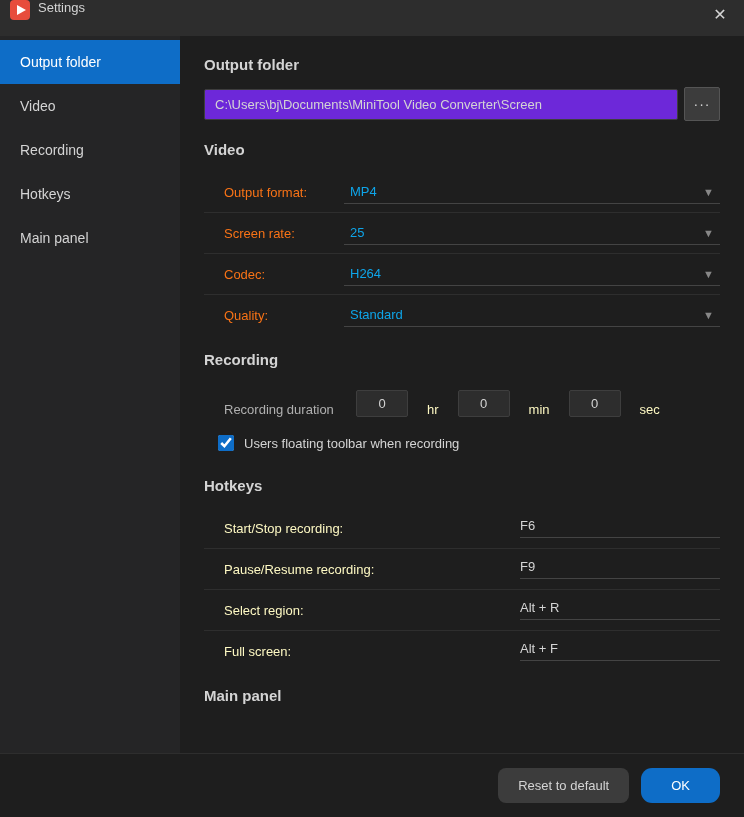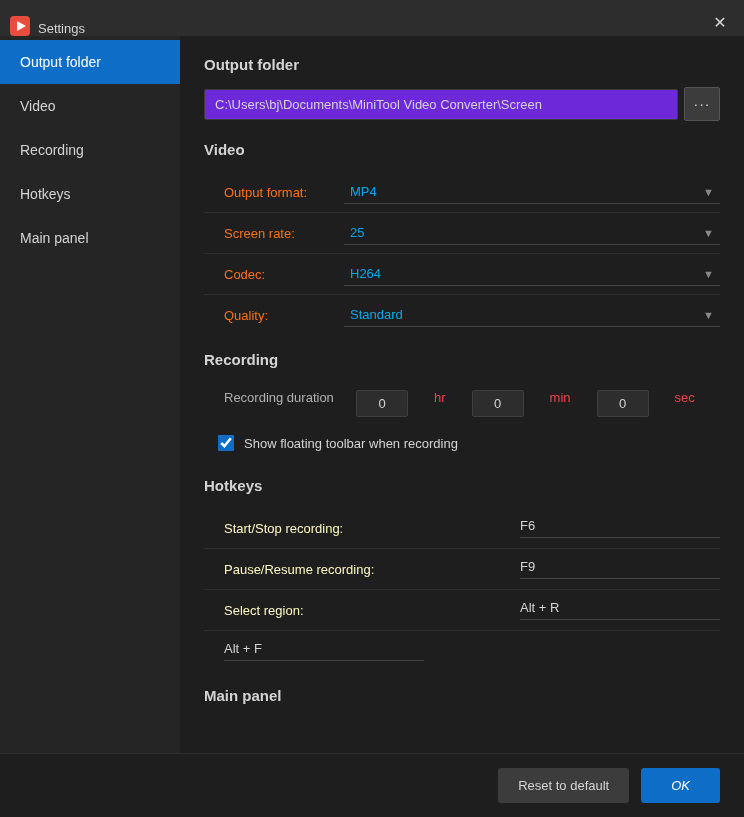--- a/index.html
+++ b/index.html
@@ -10,21 +10,21 @@
       width: 744px;
       height: 817px;
       display: flex;
       flex-direction: column;
       overflow: hidden;
     }
 
     
     .title-bar {
       display: flex;
-      align-items: flex-end;
+      align-items: flex-start;
       background: #2d2d2d;
       height: 36px;
       padding: 0 10px;
       flex-shrink: 0;
     }
     .title-bar-logo {
       width: 20px;
       height: 20px;
       margin-right: 8px;
       flex-shrink: 0;
@@ -165,21 +165,21 @@
       font-size: 11px;
       color: #888;
     }
 
     
     .recording-section {
       margin-bottom: 16px;
     }
     .duration-row {
       display: flex;
-      align-items: flex-start;
+      align-items: flex-end;
       padding: 8px 0 8px 20px;
       gap: 6px;
     }
     .duration-label {
       font-size: 13px;
       color: #b0b0b0;
       margin-right: 6px;
       min-width: 120px;
     }
     .duration-input {
@@ -188,22 +188,22 @@
       border: 1px solid #3e3e3e;
       color: #d4d4d4;
       padding: 5px 8px;
       font-size: 13px;
       text-align: center;
       outline: none;
       border-radius: 2px;
     }
     .duration-unit {
       font-size: 13px;
-      color: #ef4444;
-      margin: 0 20px;
+      color: #fef9c3;
+      margin: 0 13px;
     }
 
     .toolbar-checkbox-row {
       display: flex;
       align-items: center;
       padding: 10px 0 10px 14px;
       gap: 10px;
     }
     .toolbar-checkbox-row input[type=checkbox] {
       width: 16px;
@@ -259,31 +259,30 @@
       border-top: 1px solid #2e2e2e;
       flex-shrink: 0;
     }
     .btn-reset {
       background: #3c3c3c;
       border: none;
       color: #d4d4d4;
       padding: 10px 20px;
       font-size: 13px;
       cursor: pointer;
-      border-radius: 3px;
+      border-radius: 8px;
     }
     .btn-ok {
       background: #0e6dc7;
       border: none;
       color: #fff;
       padding: 10px 30px;
       font-size: 13px;
       cursor: pointer;
-      border-radius: 3px;
-      font-style: italic;
+      border-radius: 11px;
     }
 
     .field-row:last-child { border-bottom: none; }
     .hotkey-row:last-child { border-bottom: none; }
   </style>
 </head>
 <body>
 
 <div class="title-bar">
   <svg class="title-bar-logo" viewBox="0 0 20 20" xmlns="http://www.w3.org/2000/svg">
@@ -388,40 +387,41 @@
         <input class="duration-input" type="text" value="0" style="">
         <span class="duration-unit">hr</span>
         <input class="duration-input" type="text" value="0" style="">
         <span class="duration-unit">min</span>
         <input class="duration-input" type="text" value="0" style="">
         <span class="duration-unit">sec</span>
       </div>
 
       <div class="toolbar-checkbox-row">
         <input type="checkbox" checked="" style="">
-        <span class="toolbar-checkbox-label">Show floating toolbar when recording</span>
+        <span class="toolbar-checkbox-label">Users floating toolbar when recording</span>
       </div>
     </div>
 
     <div class="hotkeys-section">
       <div class="section-title">Hotkeys</div>
 
       <div class="hotkey-row">
         <span class="hotkey-label">Start/Stop recording:</span>
         <span class="hotkey-value">F6</span>
       </div>
       <div class="hotkey-row">
         <span class="hotkey-label">Pause/Resume recording:</span>
         <span class="hotkey-value">F9</span>
       </div>
       <div class="hotkey-row">
         <span class="hotkey-label">Select region:</span>
         <span class="hotkey-value">Alt + R</span>
       </div>
       <div class="hotkey-row">
+        <span class="hotkey-label">Full screen:</span>
         <span class="hotkey-value">Alt + F</span>
       </div>
     </div>
 
     <div class="main-panel-preview">Main panel</div>
 
   </div>
 </div>
 
 <div class="bottom-bar">

